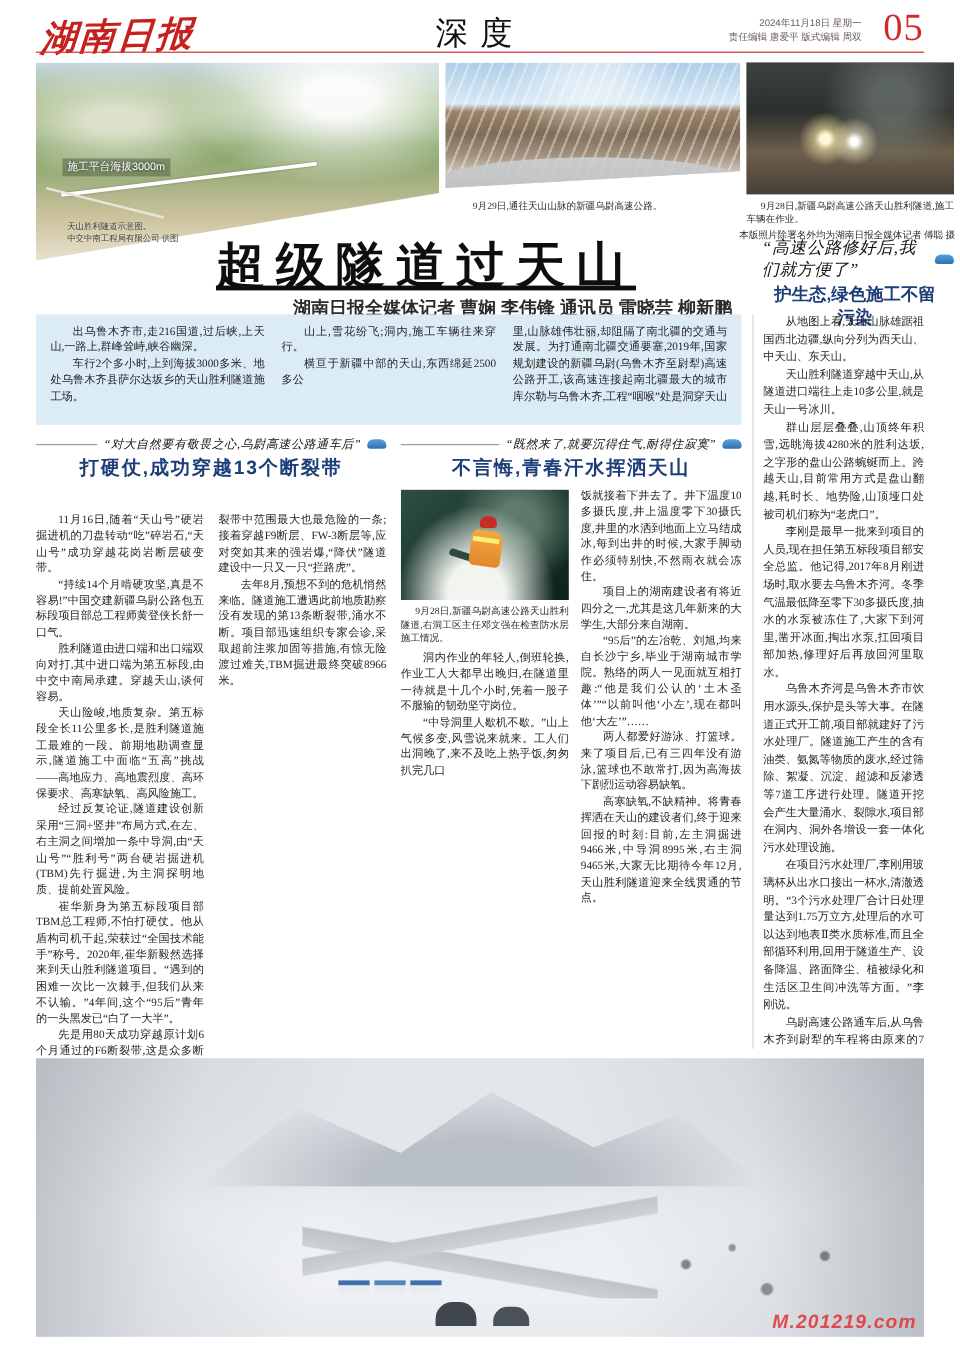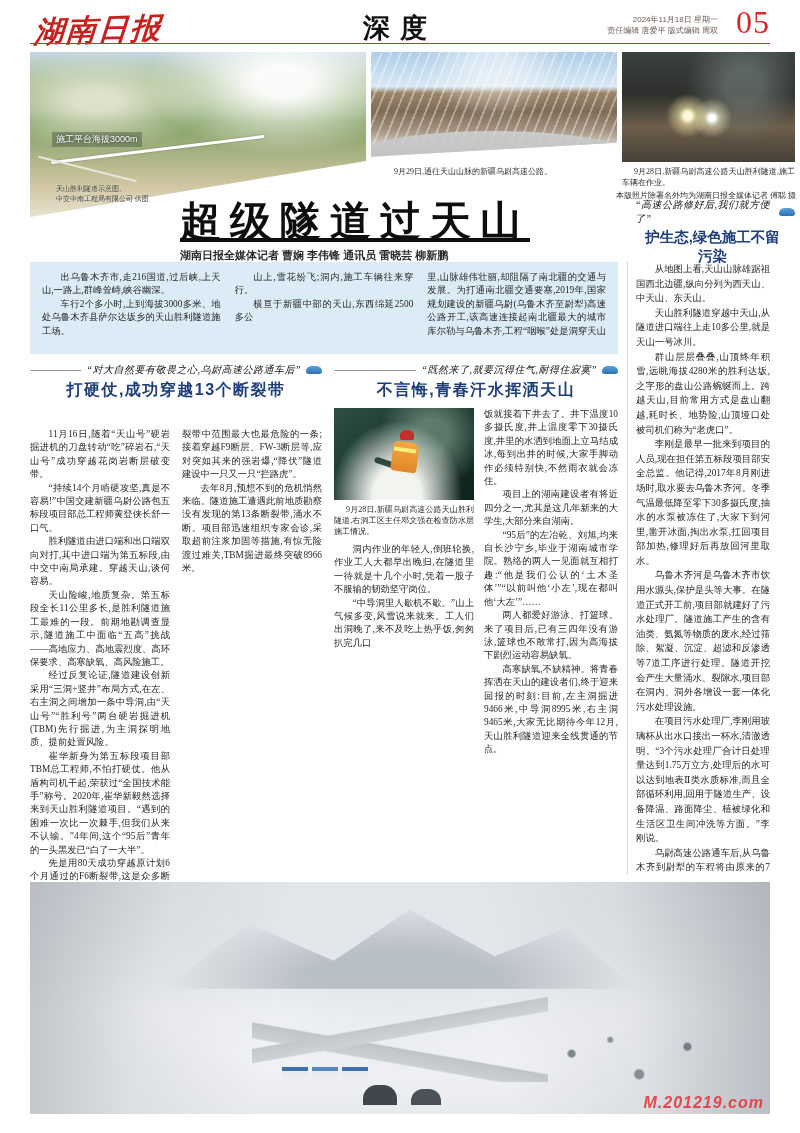--- a/index.html
+++ b/index.html
@@ -7,21 +7,21 @@
   body { width:800px; height:1133px; position:relative; overflow:hidden;
          font-family:"Liberation Serif","DejaVu Serif",serif; color:#222; }
   .page { position:absolute; inset:0; background:#fff; }
 
   
   .hdr { position:absolute; left:30px; right:30px; top:8px; height:34px; }
   .masthead { position:absolute; left:4px; top:2px; font-size:30px; font-weight:bold;
               color:#c5211f; font-style:italic; transform:skewX(-6deg) rotate(-2deg);
               letter-spacing:2px; font-family:"Liberation Serif",serif; }
   .section-title { position:absolute; left:50%; transform:translateX(-50%); top:2px;
-                   font-size:27px; font-weight:bold; letter-spacing:10px; color:#111;
+                   font-size:27px; font-weight:normal; letter-spacing:10px; color:#111;
                    font-family:"Liberation Serif",serif; }
   .hdr-info { position:absolute; right:52px; top:6px; text-align:right;
               font-size:8px; line-height:11px; color:#6b5b57; font-family:"Liberation Sans",sans-serif; }
   .page-no { position:absolute; right:0; top:-4px; font-size:32px; color:#d3292c;
              font-family:"Liberation Serif",serif; letter-spacing:1px; }
   .redline { position:absolute; left:30px; right:30px; top:43px; height:0;
              border-top:1.5px solid #d0302e; }
 
   
   .top-zone { position:absolute; left:30px; right:30px; top:48px; height:212px; }
@@ -57,34 +57,34 @@
            radial-gradient(circle at 70% 30%, rgba(120,130,125,.6) 0 12%, transparent 40%),
            linear-gradient(#3c423f 0%, #2d302c 38%, #6d5f4c 68%, #473f36 100%); }
   .cap { font-size:8px; line-height:11px; color:#2c2c2c; text-align:justify; }
   .cap2 { position:absolute; left:352px; top:118px; width:230px; text-indent:1.5em; }
   .cap3 { position:absolute; left:592px; top:118px; width:173px; text-indent:1.5em; }
   .credit { position:absolute; left:540px; top:142px; width:226px; font-size:8px;
             color:#2c2c2c; text-align:right; }
   .main-headline { position:absolute; left:150px; top:146px; width:430px; text-align:left;
                    font-family:"Liberation Sans","DejaVu Sans",sans-serif; font-weight:900;
                    font-size:41px; letter-spacing:9px; color:#0e0e0e; white-space:nowrap;text-decoration:underline; }
-  .byline { position:absolute; left:150px; top:200px; width:430px; text-align:left;
-            font-size:11px; font-weight:bold; color:#2b2b2b;
+  .byline { position:absolute; left:150px; top:200px; width:430px; text-align:right;
+            font-size:15px; font-weight:bold; color:#2b2b2b;
             font-family:"Liberation Sans",sans-serif; }
 
   
   .quote-row { display:flex; align-items:center; gap:5px; }
   .quote-row::before { content:""; flex:1; border-top:1px solid #9a9a9a; }
   .quote-row .q { font-size:10px; font-style:italic; color:#111; letter-spacing:.5px; }
   .blob { width:16px; height:8px; border-radius:50% 50% 4px 4px / 100% 100% 4px 4px;
           background:linear-gradient(#5aa3dc,#2f6fae); flex:0 0 auto; }
   h2.sec-h { text-align:center; font-family:"Liberation Sans","DejaVu Sans",sans-serif;
              font-size:16px; letter-spacing:1.5px; color:#1d3e79; margin:3px 12px 7px; }
   .s3-head { position:absolute; left:600px; top:150px; width:165px; }
-  .s3-head .q { font-size:10px; }
+  .s3-head .q { font-size:14px; }
   .s3-head h2.sec-h { font-size:14.5px; letter-spacing:0; margin-top:2px; }
 
   
   .content { position:absolute; left:30px; right:30px; top:262px; height:612px; display:flex; }
   .left-part { width:588px; flex:0 0 auto; }
   .divider-v { width:1px; background:#d8d8d4; margin:0 8px 0 9px; }
   .right-col { flex:1; overflow:hidden; }
 
   .intro-box { background:#dcecf6; padding:9px 12px; height:92px; overflow:hidden;
                column-count:3; column-gap:14px; }

